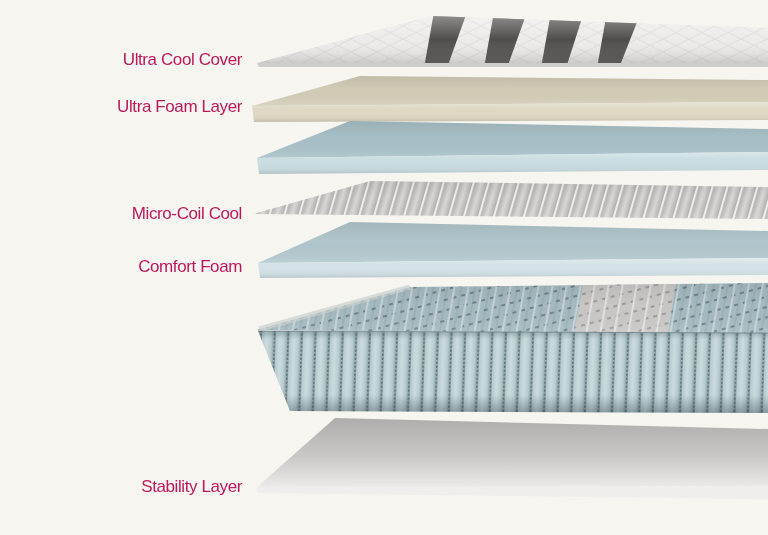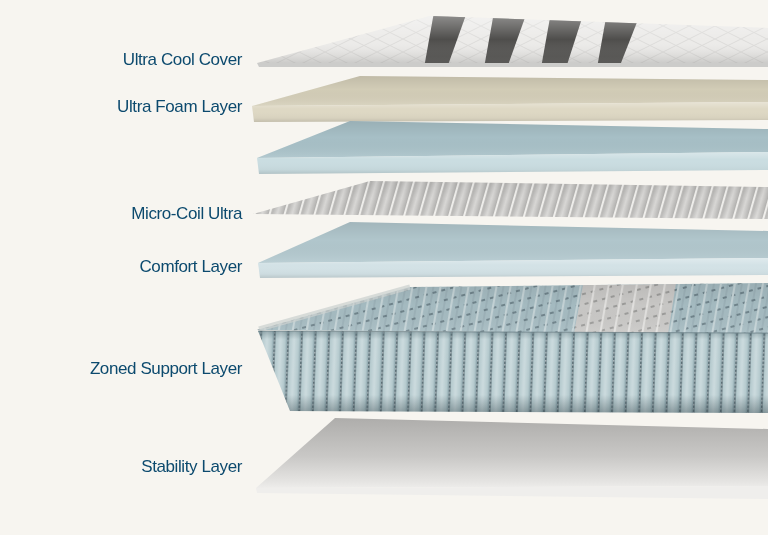--- a/index.html
+++ b/index.html
@@ -4,21 +4,21 @@
 <style>
   html,body{margin:0;padding:0;background:#f7f5f0;}
   .stage{
     position:relative;width:768px;height:535px;overflow:hidden;
     font-family:"Liberation Sans",sans-serif;
   }
   .stage svg{position:absolute;left:0;top:0;}
   .layer-label{
     position:absolute;right:526px;height:22px;line-height:22px;
     white-space:nowrap;text-align:right;
-    font-size:17px;letter-spacing:-0.4px;color:#0c4a6e;
+    font-size:17px;letter-spacing:-0.4px;color:#be185d;
   }
 </style>
 </head>
 <body>
 
 <div class="stage">
 
   <svg width="768" height="535" viewBox="0 0 768 535" xmlns="http://www.w3.org/2000/svg">
     <defs>
       <pattern id="quilt" width="26" height="13" patternUnits="userSpaceOnUse">
@@ -158,17 +158,16 @@
     </g>
 
     <g>
       <polygon points="256,488 335,418 768,429 768,486" fill="url(#stabTop)"></polygon>
       <polygon points="256,488 768,486 768,499 257,493" fill="#efeeec"></polygon>
     </g>
   </svg>
 
   <div class="layer-label" style="top:49px">Ultra Cool Cover</div>
   <div class="layer-label" style="top:96px">Ultra Foam Layer</div>
-  <div class="layer-label" style="top:203px">Micro-Coil Ultra</div>
-  <div class="layer-label" style="top:256px">Comfort Layer</div>
-  <div class="layer-label" style="top:358px">Zoned Support Layer</div>
-  <div class="layer-label" style="top:456px">Stability Layer</div>
+  <div class="layer-label" style="top:203px">Micro-Coil Cool</div>
+  <div class="layer-label" style="top:256px">Comfort Foam</div>
+  <div class="layer-label" style="top:476px">Stability Layer</div>
 </div>
 
 </body></html>

